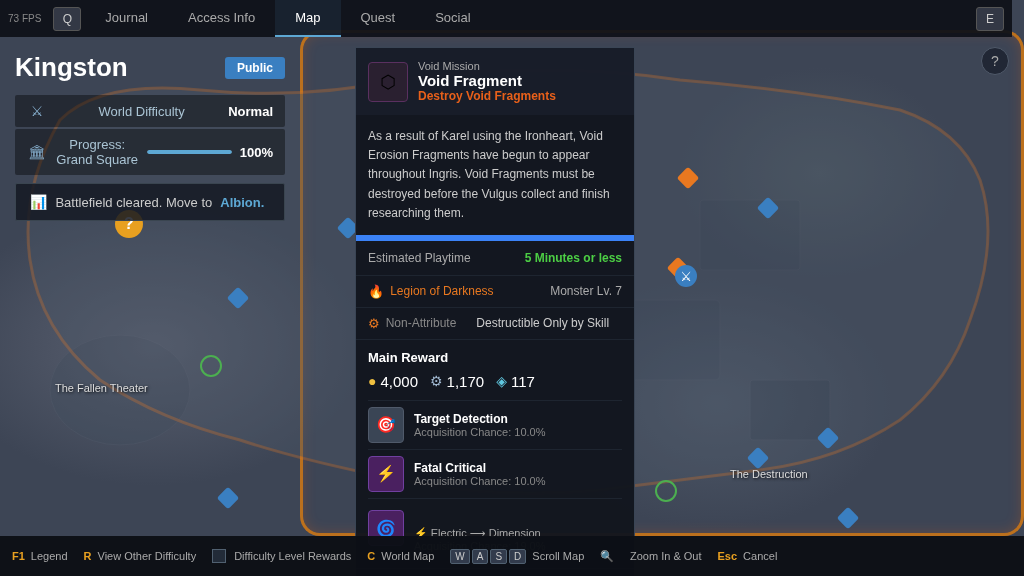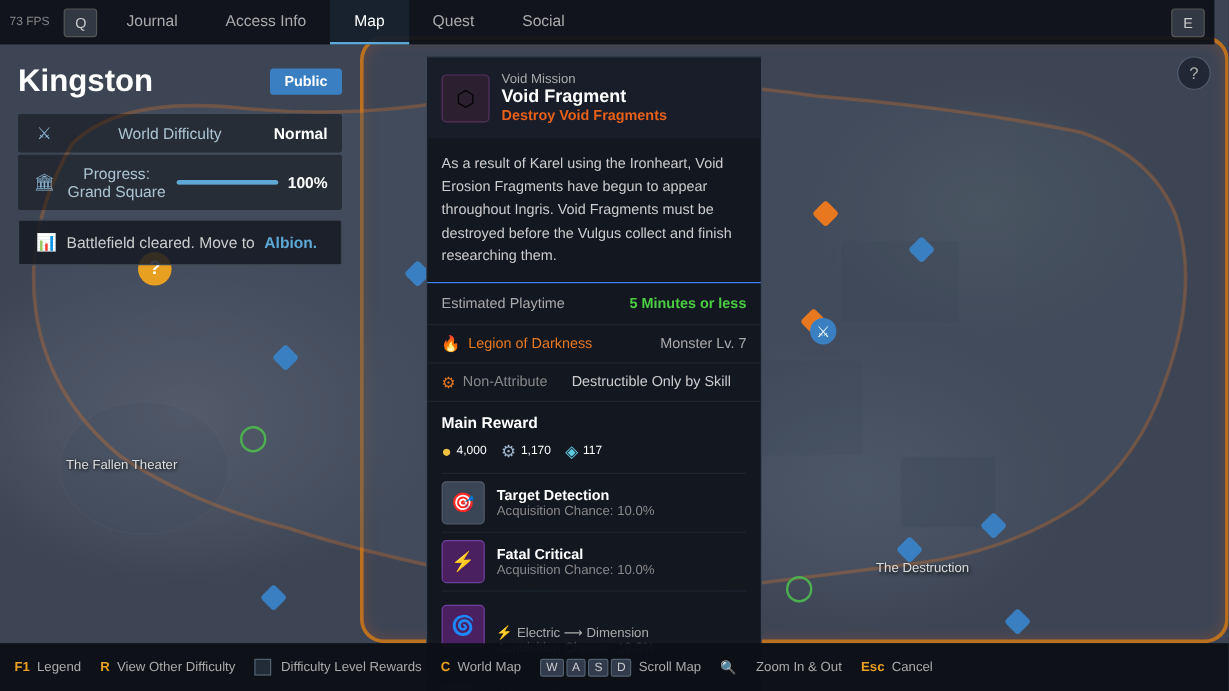--- a/index.html
+++ b/index.html
@@ -327,21 +327,21 @@
       color: #e8601a;
       font-size: 12px;
       font-weight: bold;
     }
 
     .mission-desc {
       padding: 12px;
       color: #ccc;
       font-size: 12px;
       line-height: 1.6;
-      border-bottom: 1px solid #3b82f6;
+      border-bottom: 6px solid #3b82f6;
     }
 
     .mission-stat-row {
       display: flex;
       align-items: center;
       justify-content: space-between;
       padding: 10px 12px;
       border-bottom: 1px solid #1e2530;
     }
 
@@ -431,21 +431,21 @@
     .currency-icon {
       font-size: 14px;
     }
 
     .currency-icon.gold { color: #f0c040; }
     .currency-icon.silver { color: #a0b8d0; }
     .currency-icon.gem { color: #60c8e0; }
 
     .currency-value {
       color: #fff;
-      font-size: 10px;
+      font-size: 15px;
     }
 
     .reward-item {
       display: flex;
       align-items: center;
       gap: 10px;
       padding: 6px 0;
       border-top: 1px solid #1e2530;
     }
 

